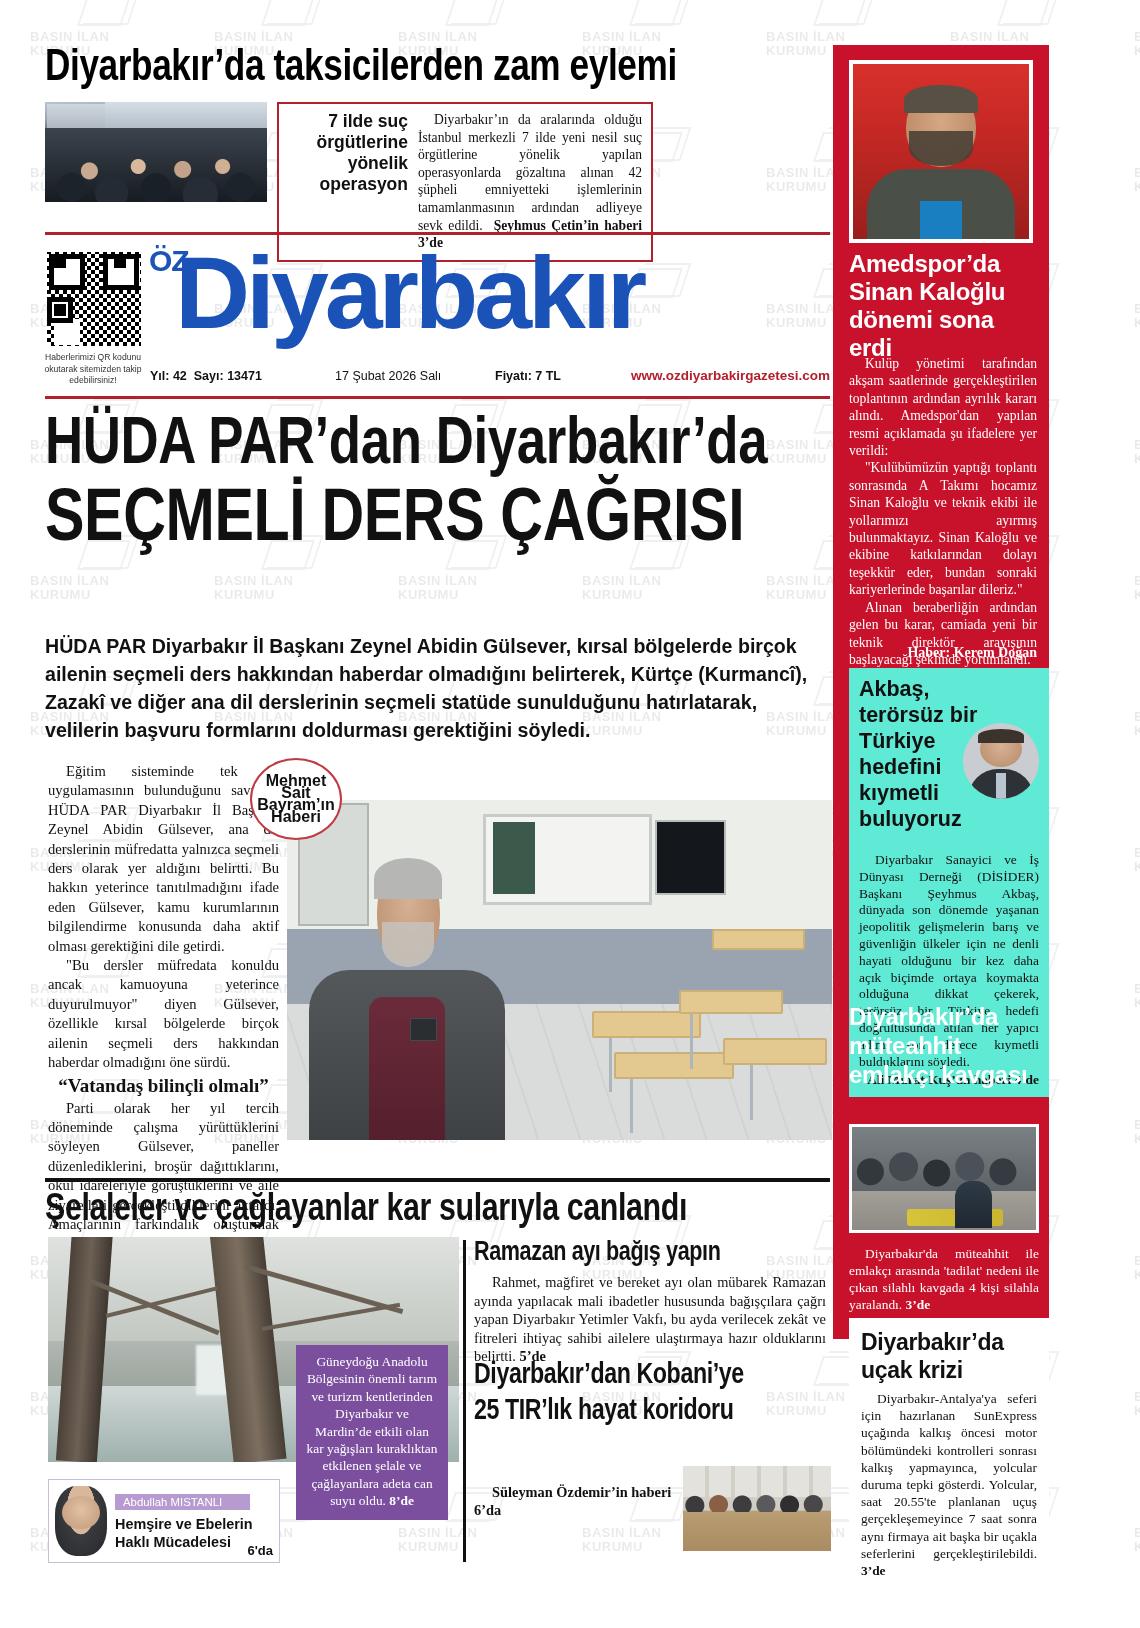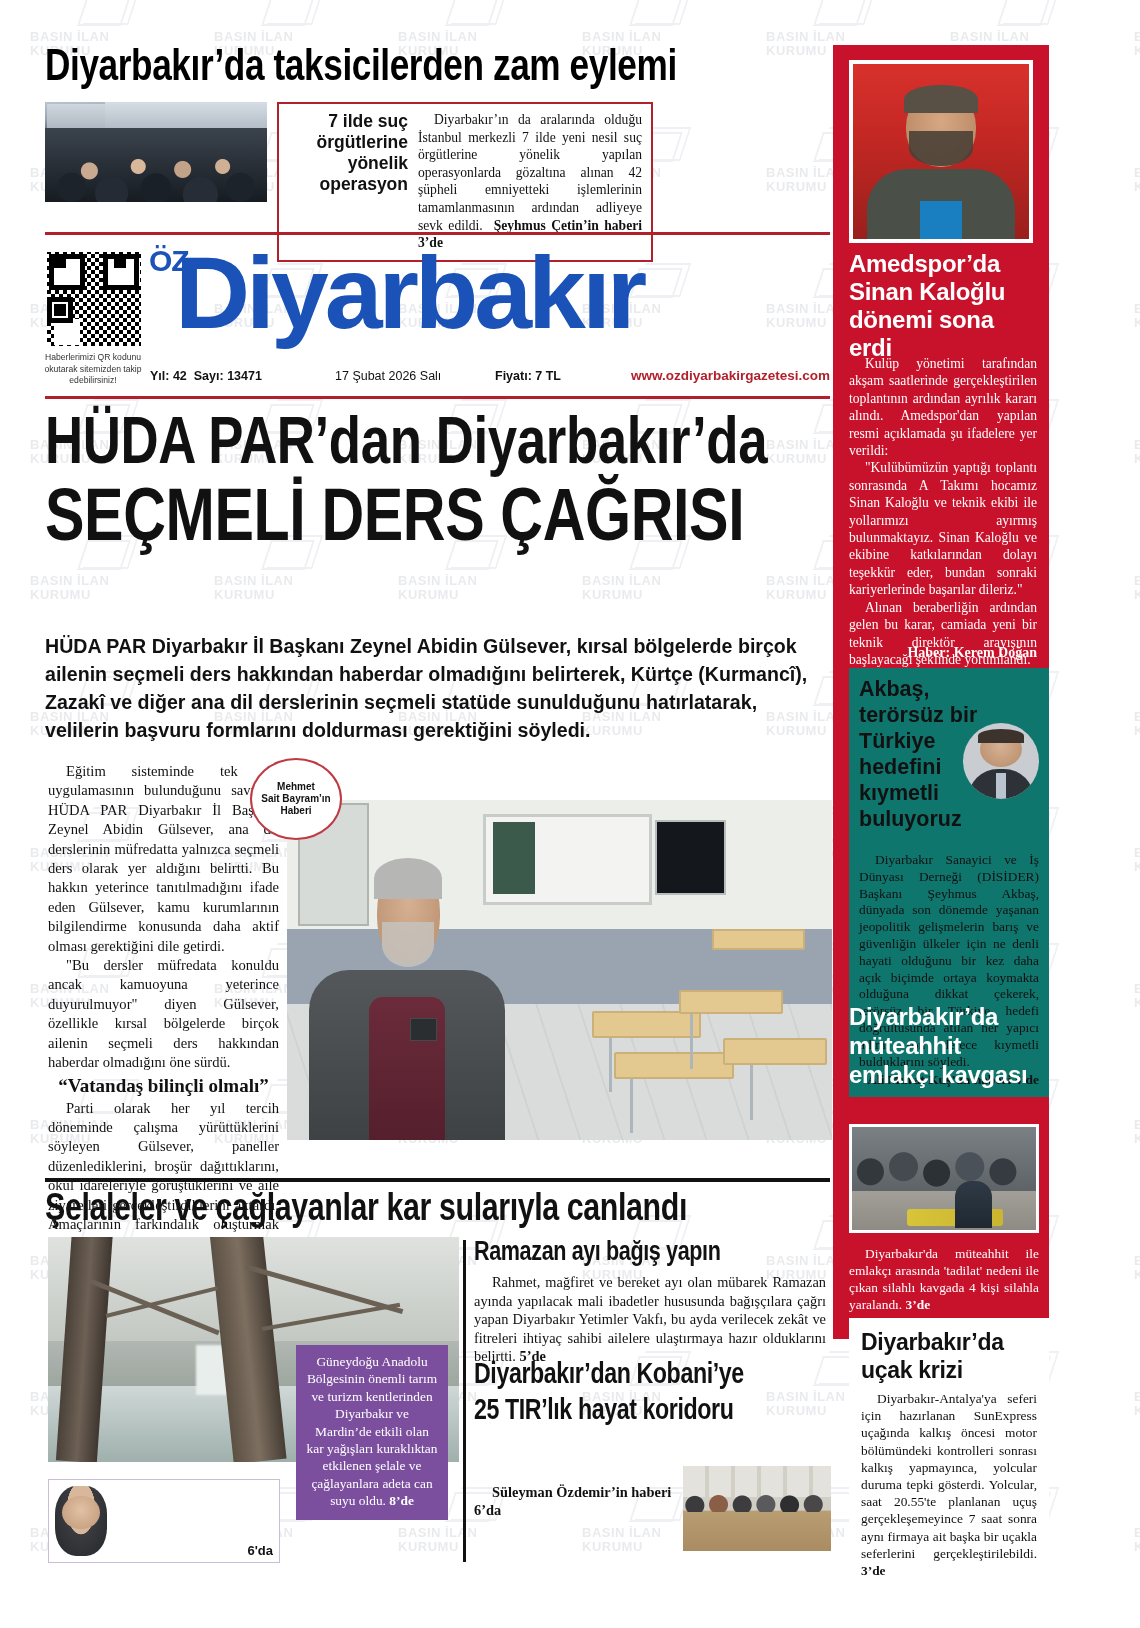--- a/index.html
+++ b/index.html
@@ -214,21 +214,21 @@
   }
   .mp-badge{
     position:absolute; left:22.5%; top:64%; width:5%; height:7%;
     background:#2b2e31; border:1px solid #46494c;
   }
 
   .badge-circle{
     position:absolute; left:250px; top:758px; width:92px; height:82px;
     border-radius:50%; background:#fff; border:2px solid #c03a44;
     display:flex; flex-direction:column; align-items:center; justify-content:center;
-    font-family:"Liberation Sans", sans-serif; font-size:10px; line-height:12px;
+    font-family:"Liberation Sans", sans-serif; font-size:16px; line-height:12px;
     font-weight:700; text-align:center; color:#111; z-index:20;
   }
 
   
   .rule-thick{ position:absolute; left:45px; top:1178px; width:785px; height:4px; background:#111; }
   .head2{ position:absolute; left:45px; top:1186px; width:980px; font-size:38px; line-height:42px; color:#111;}
 
   .falls-photo{
     position:absolute; left:48px; top:1237px; width:411px; height:225px;
     overflow:hidden;
@@ -334,21 +334,21 @@
     color:#fff; font-size:13.6px; line-height:17.4px; text-align:justify;
   }
   .sb-b1 .ind{display:inline-block;width:16px;}
   .sb-by1{
     position:absolute; left:849px; top:645px; width:188px; text-align:right;
     color:#fff; font-weight:700; font-size:14px;
   }
 
   .sb-white1{
     position:absolute; left:849px; top:668px; width:200px; min-height:290px;
-    background:#0f766e; padding:8px 10px 8px 10px;
+    background:#5eead4; padding:8px 10px 8px 10px;
   }
   .sb-h2{
     font-family:"Liberation Sans", sans-serif; font-weight:700;
     font-size:21.5px; line-height:26px; color:#111; width:135px;
   }
   .sb-av2{
     position:absolute; right:10px; top:55px; width:76px; height:76px; border-radius:50%;
     overflow:hidden; background:#c9cdd2;
   }
   .sb-av2 .h{position:absolute;left:22%;top:10%;width:56%;height:48%;border-radius:50%;
@@ -755,20 +755,24 @@
     <div class="br" style="left:52%;top:40%;width:34%;height:4px;transform:rotate(-10deg)"></div>
   </div>
 
   <div class="purple-box">
     <span>Güneydoğu Anadolu Bölgesinin önemli tarım ve turizm kentlerinden Diyarbakır ve Mardin’de etkili olan kar yağışları kuraklıktan etkilenen şelale ve çağlayanlara adeta can suyu oldu.</span>
     <b>8’de</b>
   </div>
 
   <div class="col-box">
     <div class="col-av"></div>
+    <div class="col-txt">
+      <div class="col-name">Abdullah MISTANLI</div>
+      <div class="col-title">Hemşire ve Ebelerin Haklı Mücadelesi</div>
+    </div>
     <div class="col-page">6'da</div>
   </div>
 
   <div class="vrule"></div>
   <div class="cond-head ram-head">Ramazan ayı bağış yapın</div>
   <div class="ram-body">
     <span class="ind"></span><span>Rahmet, mağfiret ve bereket ayı olan mübarek Ramazan ayında yapılacak mali ibadetler hususunda bağışçılara çağrı yapan Diyarbakır Yetimler Vakfı, bu ayda verilecek zekât ve fitreleri ihtiyaç sahibi ailelere ulaştırmaya hazır olduklarını belirtti.</span>
     <b>5’de</b>
   </div>
   <div class="kob-head">

